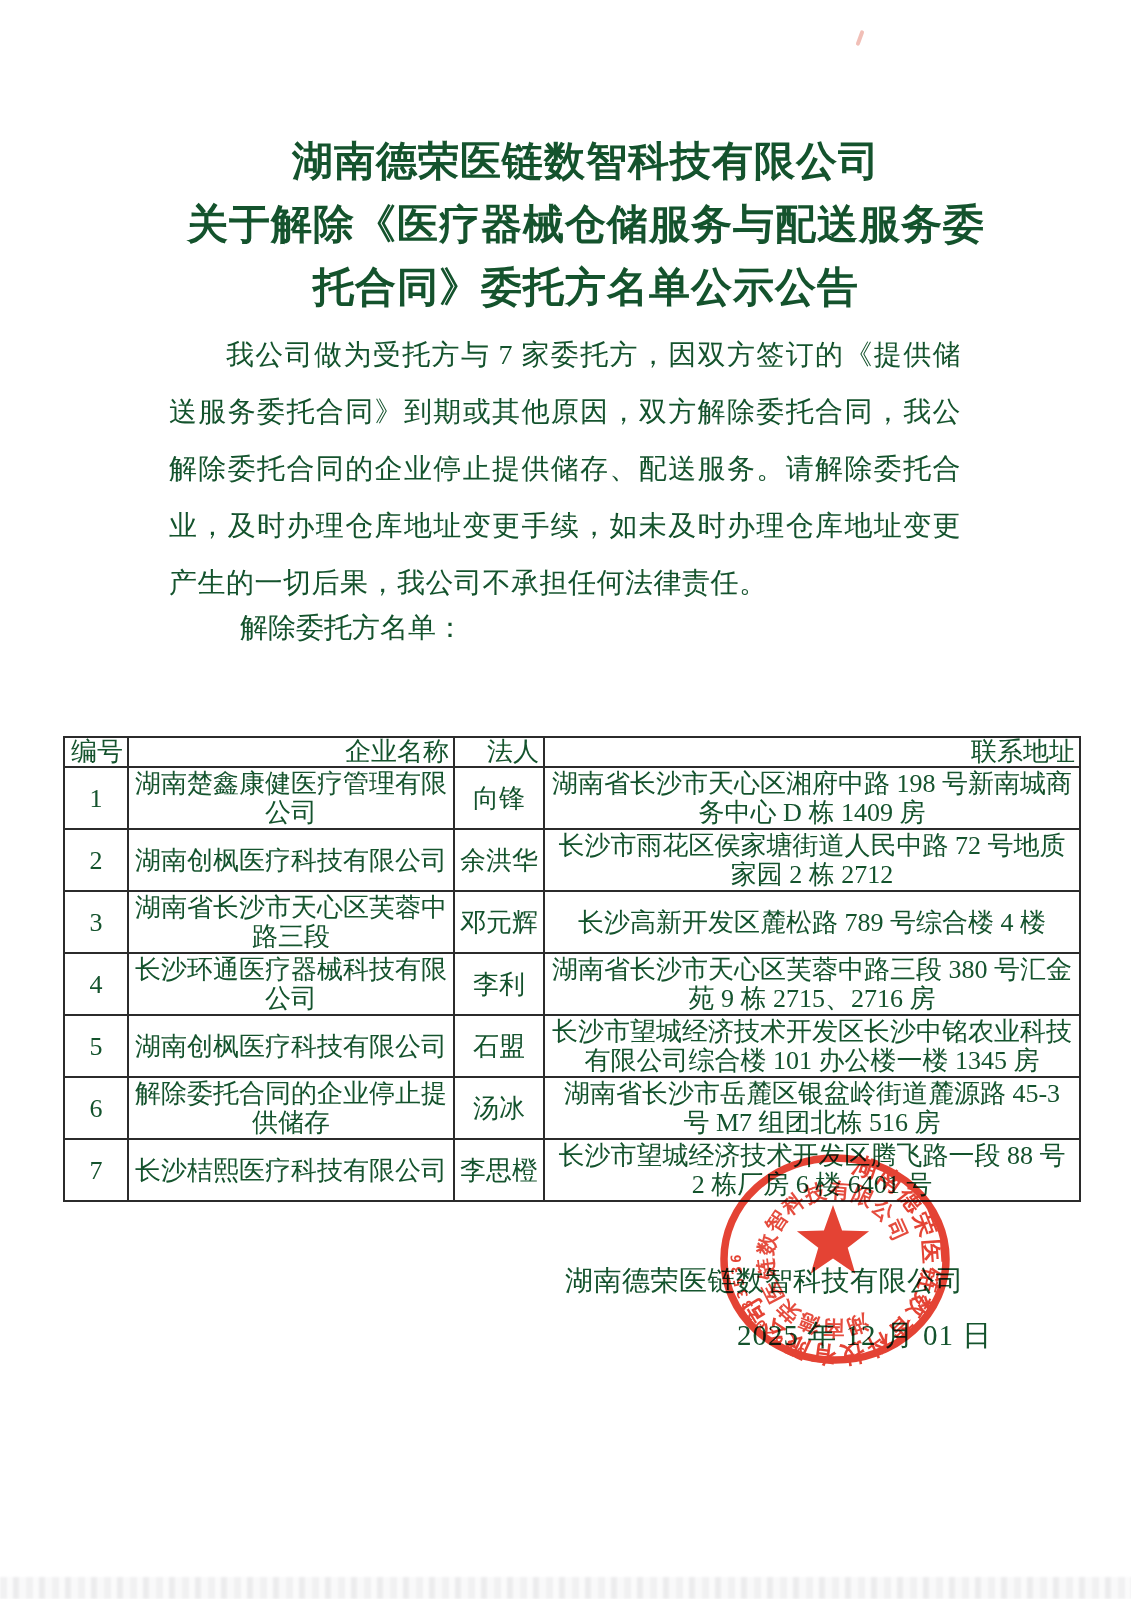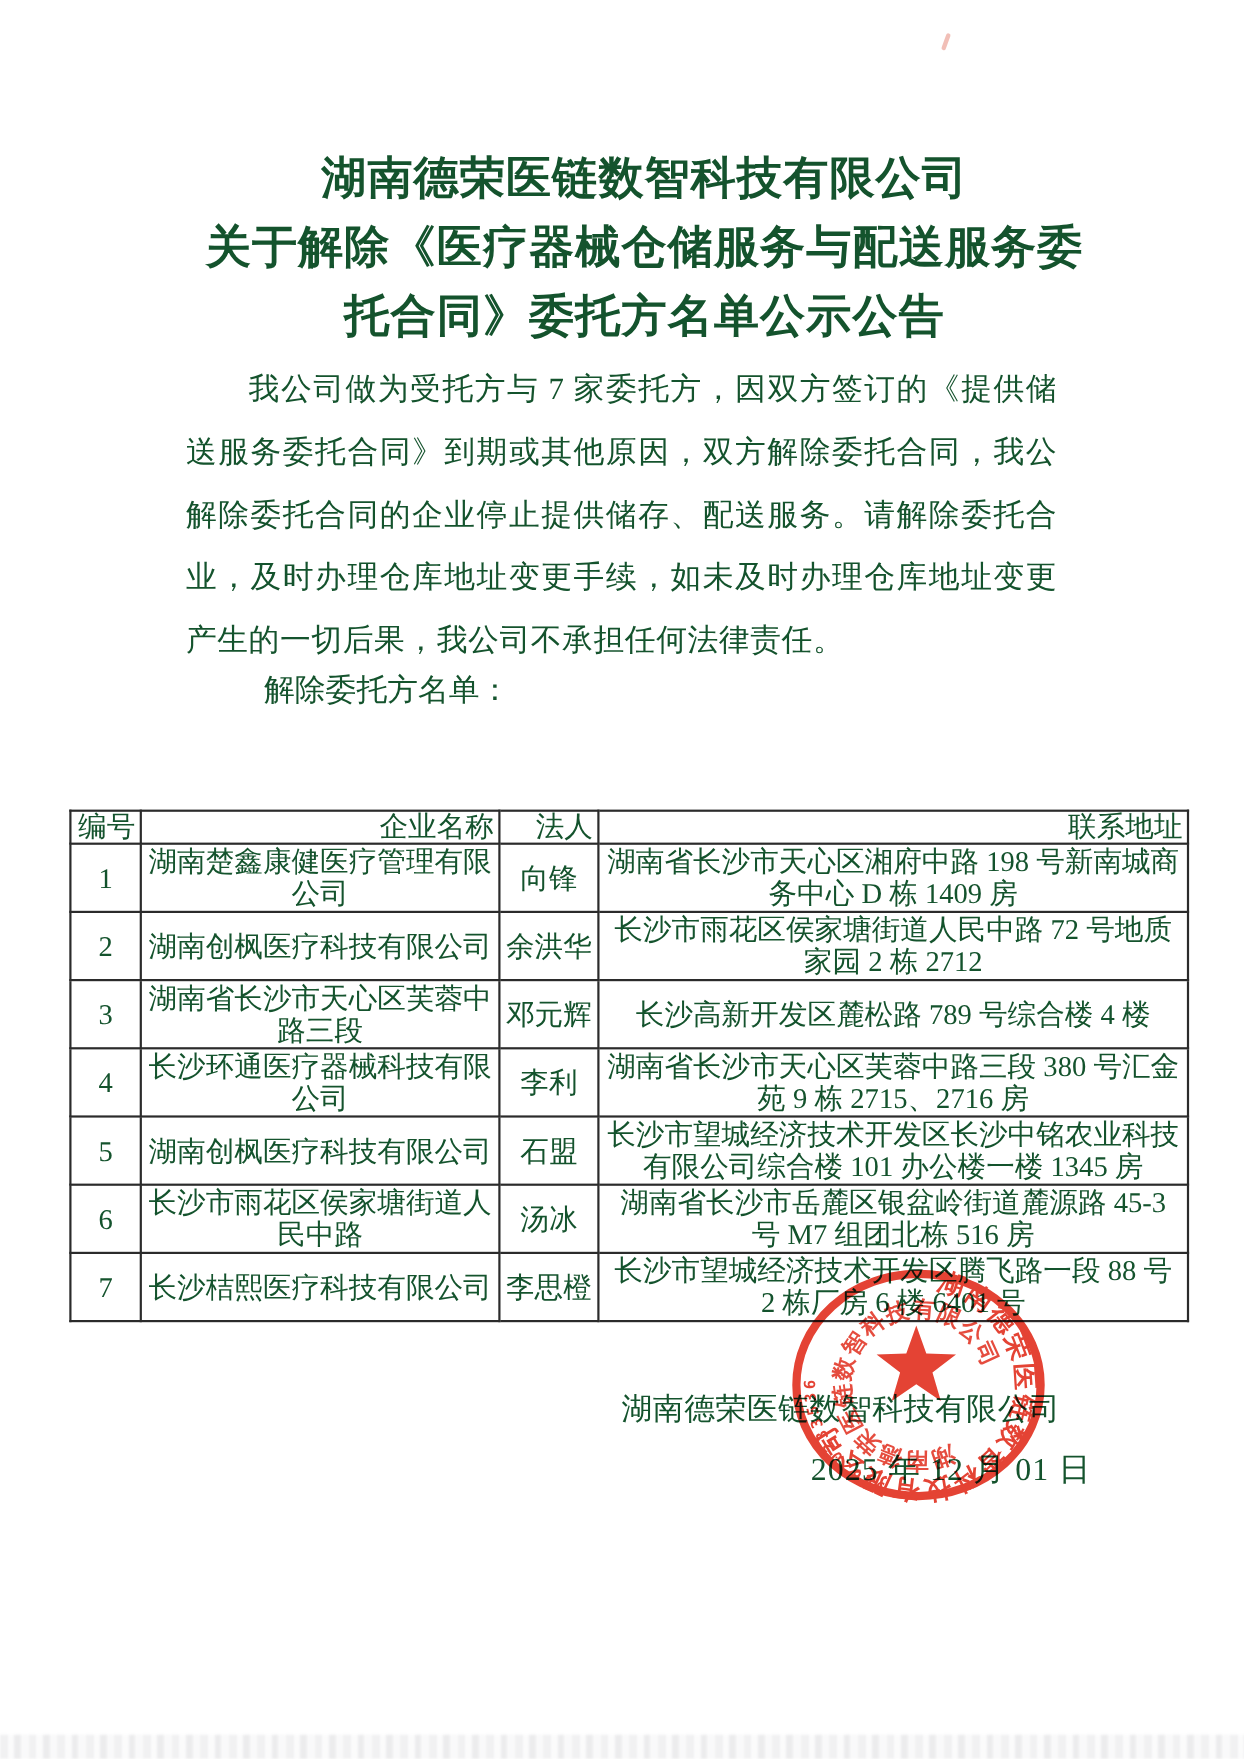--- a/index.html
+++ b/index.html
@@ -150,21 +150,21 @@
         <td>湖南省长沙市天心区芙蓉中路三段 380 号汇金苑 9 栋 2715、2716 房</td>
       </tr>
         <tr>
         <td>5</td>
         <td>湖南创枫医疗科技有限公司</td>
         <td>石盟</td>
         <td>长沙市望城经济技术开发区长沙中铭农业科技有限公司综合楼 101 办公楼一楼 1345 房</td>
       </tr>
         <tr>
         <td>6</td>
-        <td>长沙市雨花区侯家塘街道人民中路</td>
+        <td>解除委托合同的企业停止提供储存</td>
         <td>汤冰</td>
         <td>湖南省长沙市岳麓区银盆岭街道麓源路 45-3 号 M7 组团北栋 516 房</td>
       </tr>
         <tr>
         <td>7</td>
         <td>长沙桔熙医疗科技有限公司</td>
         <td>李思橙</td>
         <td>长沙市望城经济技术开发区腾飞路一段 88 号 2 栋厂房 6 楼 6401 号</td>
       </tr>
       </tbody>

